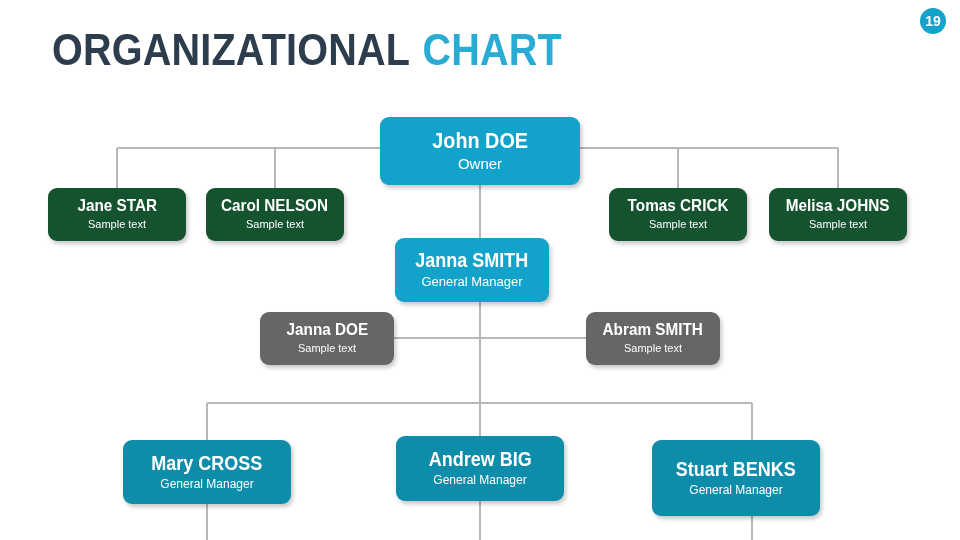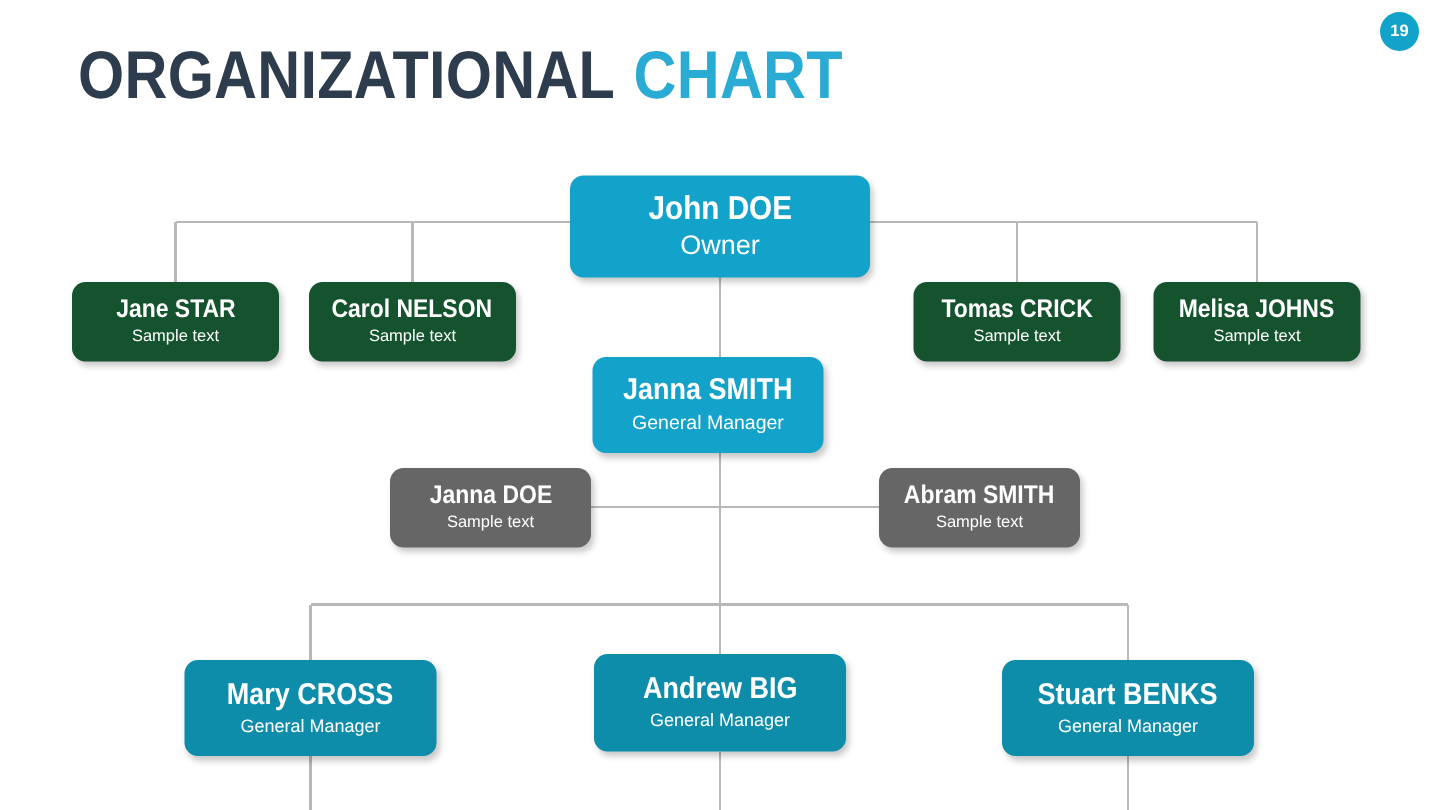--- a/index.html
+++ b/index.html
@@ -37,21 +37,21 @@
   
   #page-badge {
     position: absolute;
     right: 14px;
     top: 8px;
     width: 26px;
     height: 26px;
     border-radius: 50%;
     background: #12a2ca;
     color: #ffffff;
-    font-size: 11px;
+    font-size: 14px;
     font-weight: bold;
     display: flex;
     align-items: center;
     justify-content: center;
     line-height: 1;
   }
 
   
   #connectors {
     position: absolute;
@@ -88,21 +88,21 @@
     white-space: nowrap;
     margin-top: 3px;
   }
 
   .node.cyan { background: #12a2ca; }
   .node.teal { background: #0e8daa; }
   .node.gray { background: #14532d; }
   .node.gray-dark { background: #666666; }
 
   .sz-root .nm { font-size: 22px; }
-  .sz-root .rl { font-size: 18px; }
+  .sz-root .rl { font-size: 15px; }
 
   .sz-mid .nm { font-size: 20px; }
   .sz-mid .rl { font-size: 13px; }
 
   .sz-small .nm { font-size: 17px; }
   .sz-small .rl { font-size: 11px; }
 
   .sz-big .nm { font-size: 20px; }
   .sz-big .rl { font-size: 12px; }
 </style>
@@ -191,18 +191,18 @@
   <div class="node teal sz-big" style="left:123px; top:440px; width:168px; height:64px;text-align:right;">
     <span class="nm">Mary CROSS</span>
     <span class="rl">General Manager</span>
   </div>
 
   <div class="node teal sz-big" style="left:396px; top:436px; width:168px; height:65px;">
     <span class="nm">Andrew BIG</span>
     <span class="rl">General Manager</span>
   </div>
 
-  <div class="node teal sz-big" style="left:668px; top:440px; width:168px; height:64px;justify-content:center;">
+  <div class="node teal sz-big" style="left:652px; top:440px; width:168px; height:76px;justify-content:center;">
     <span class="nm">Stuart BENKS</span>
     <span class="rl">General Manager</span>
   </div>
 
 </div>
 
 </body></html>

